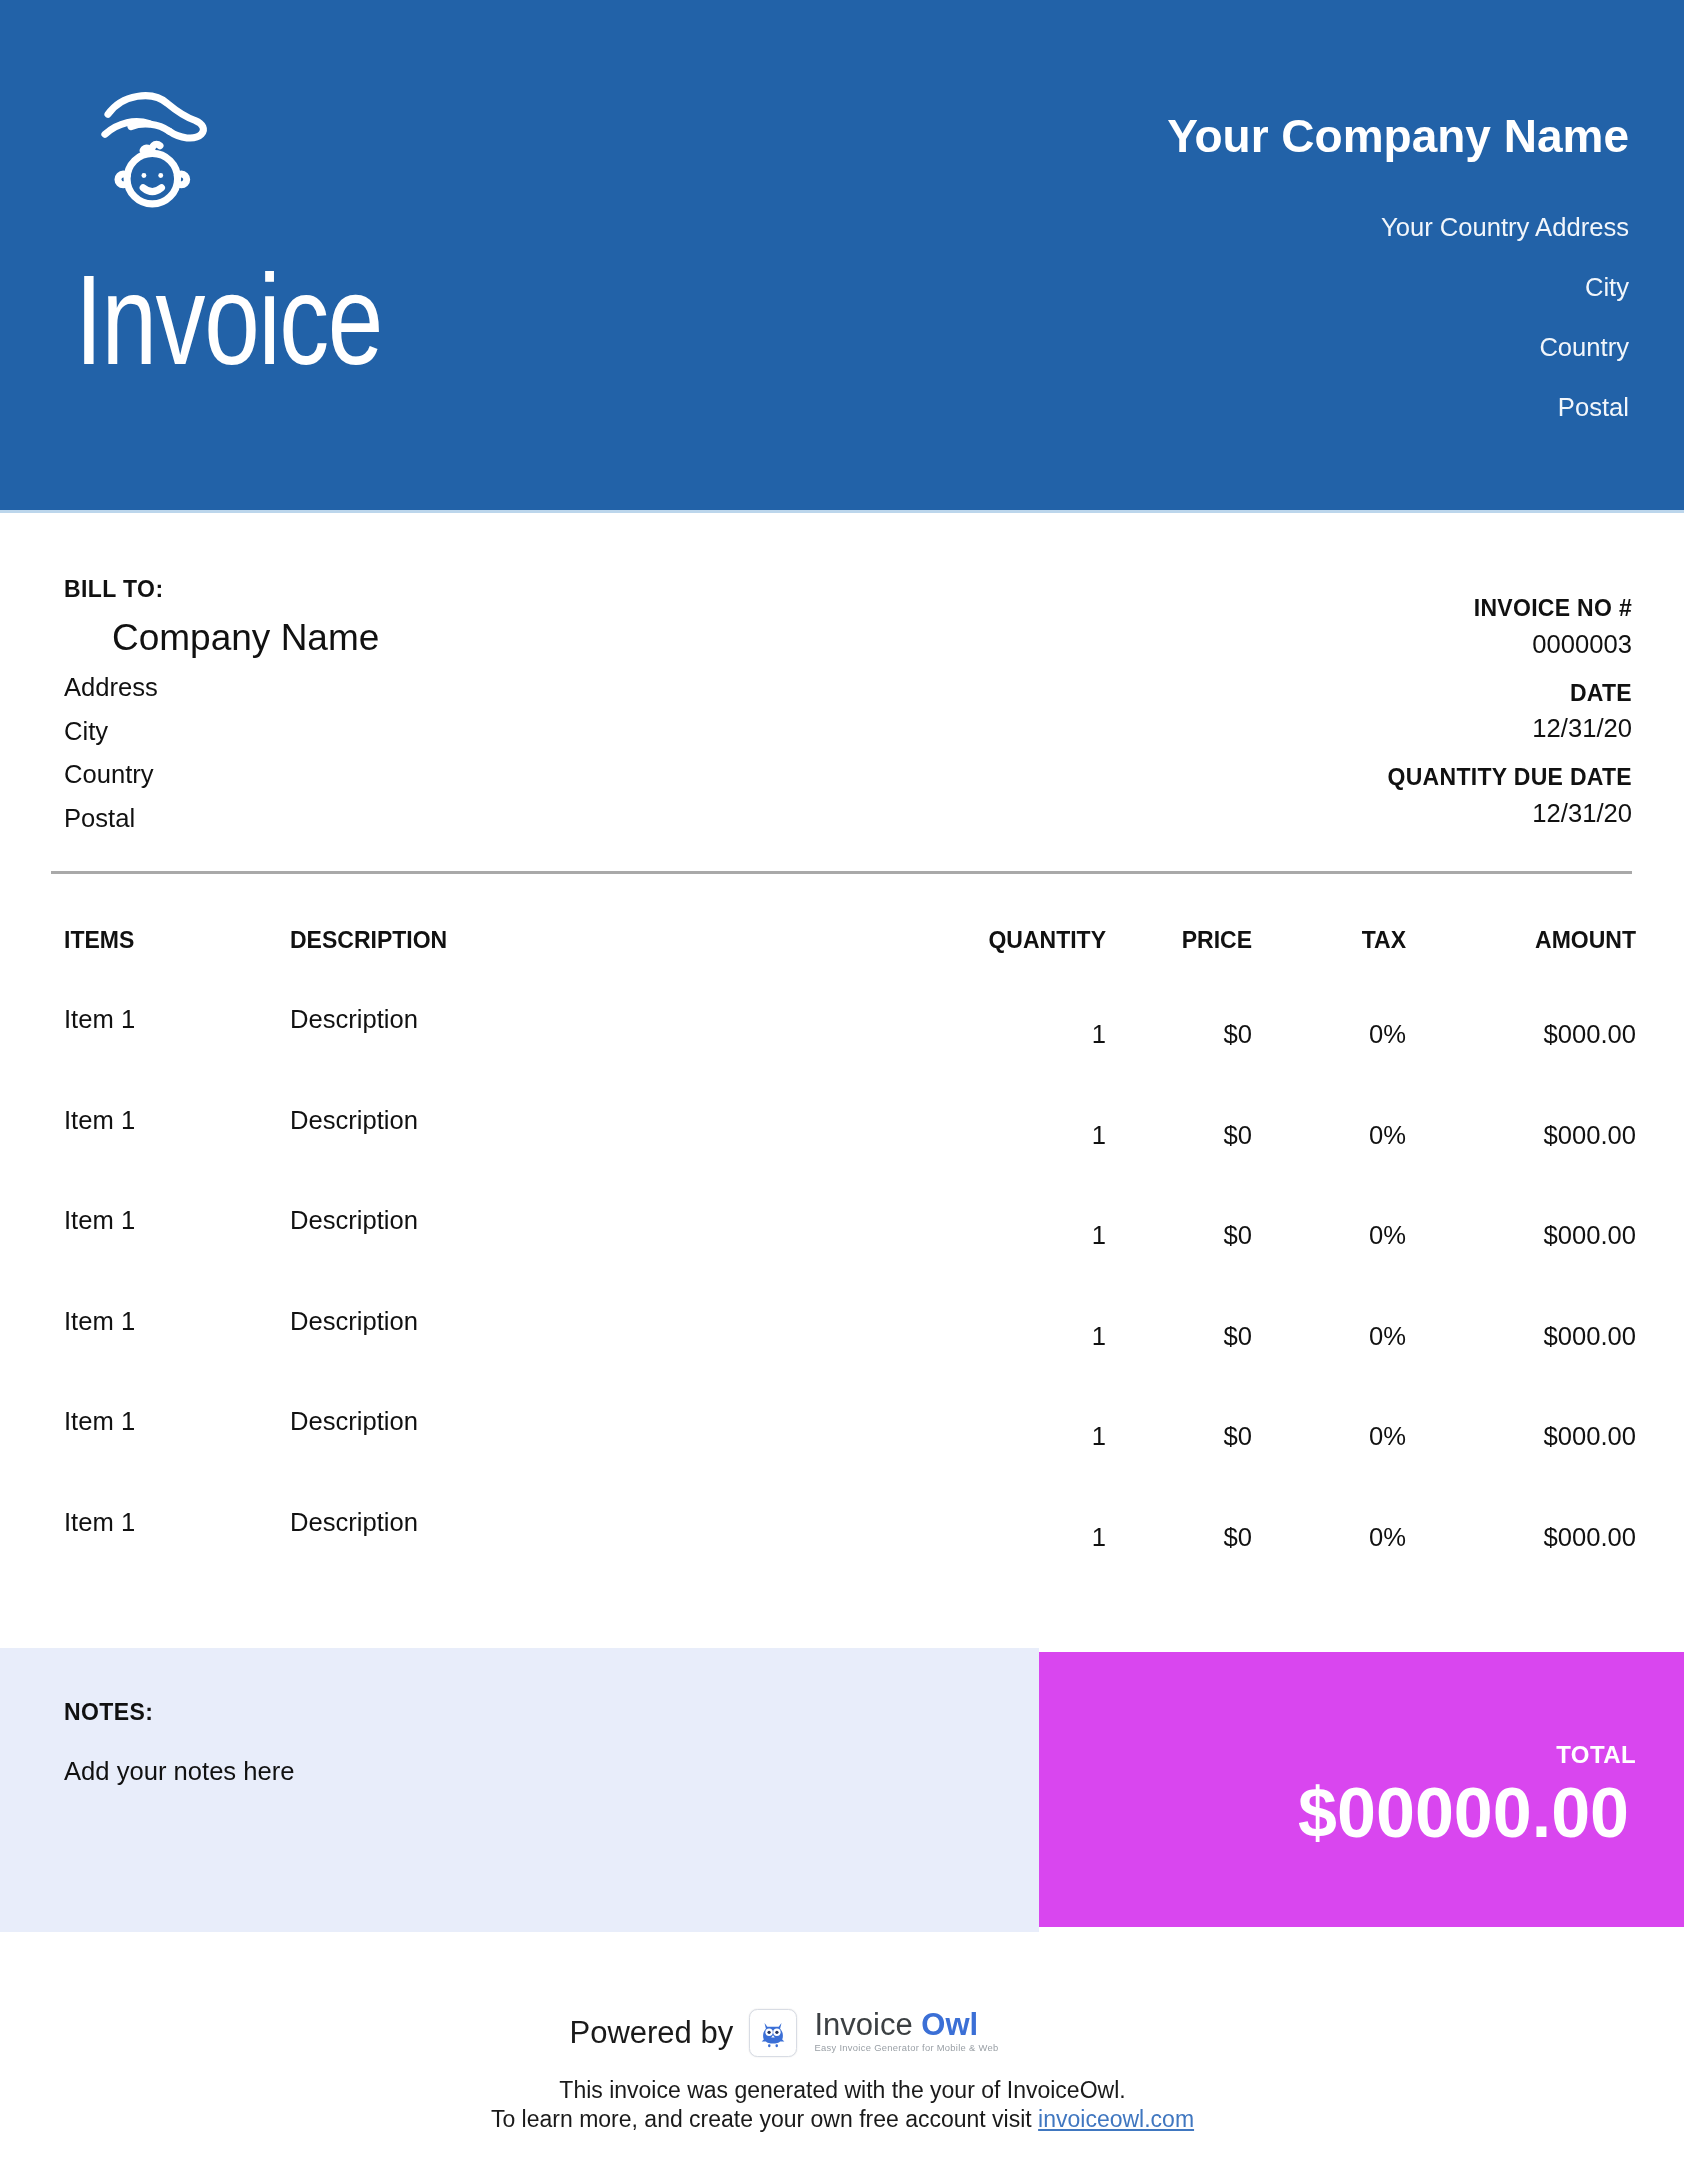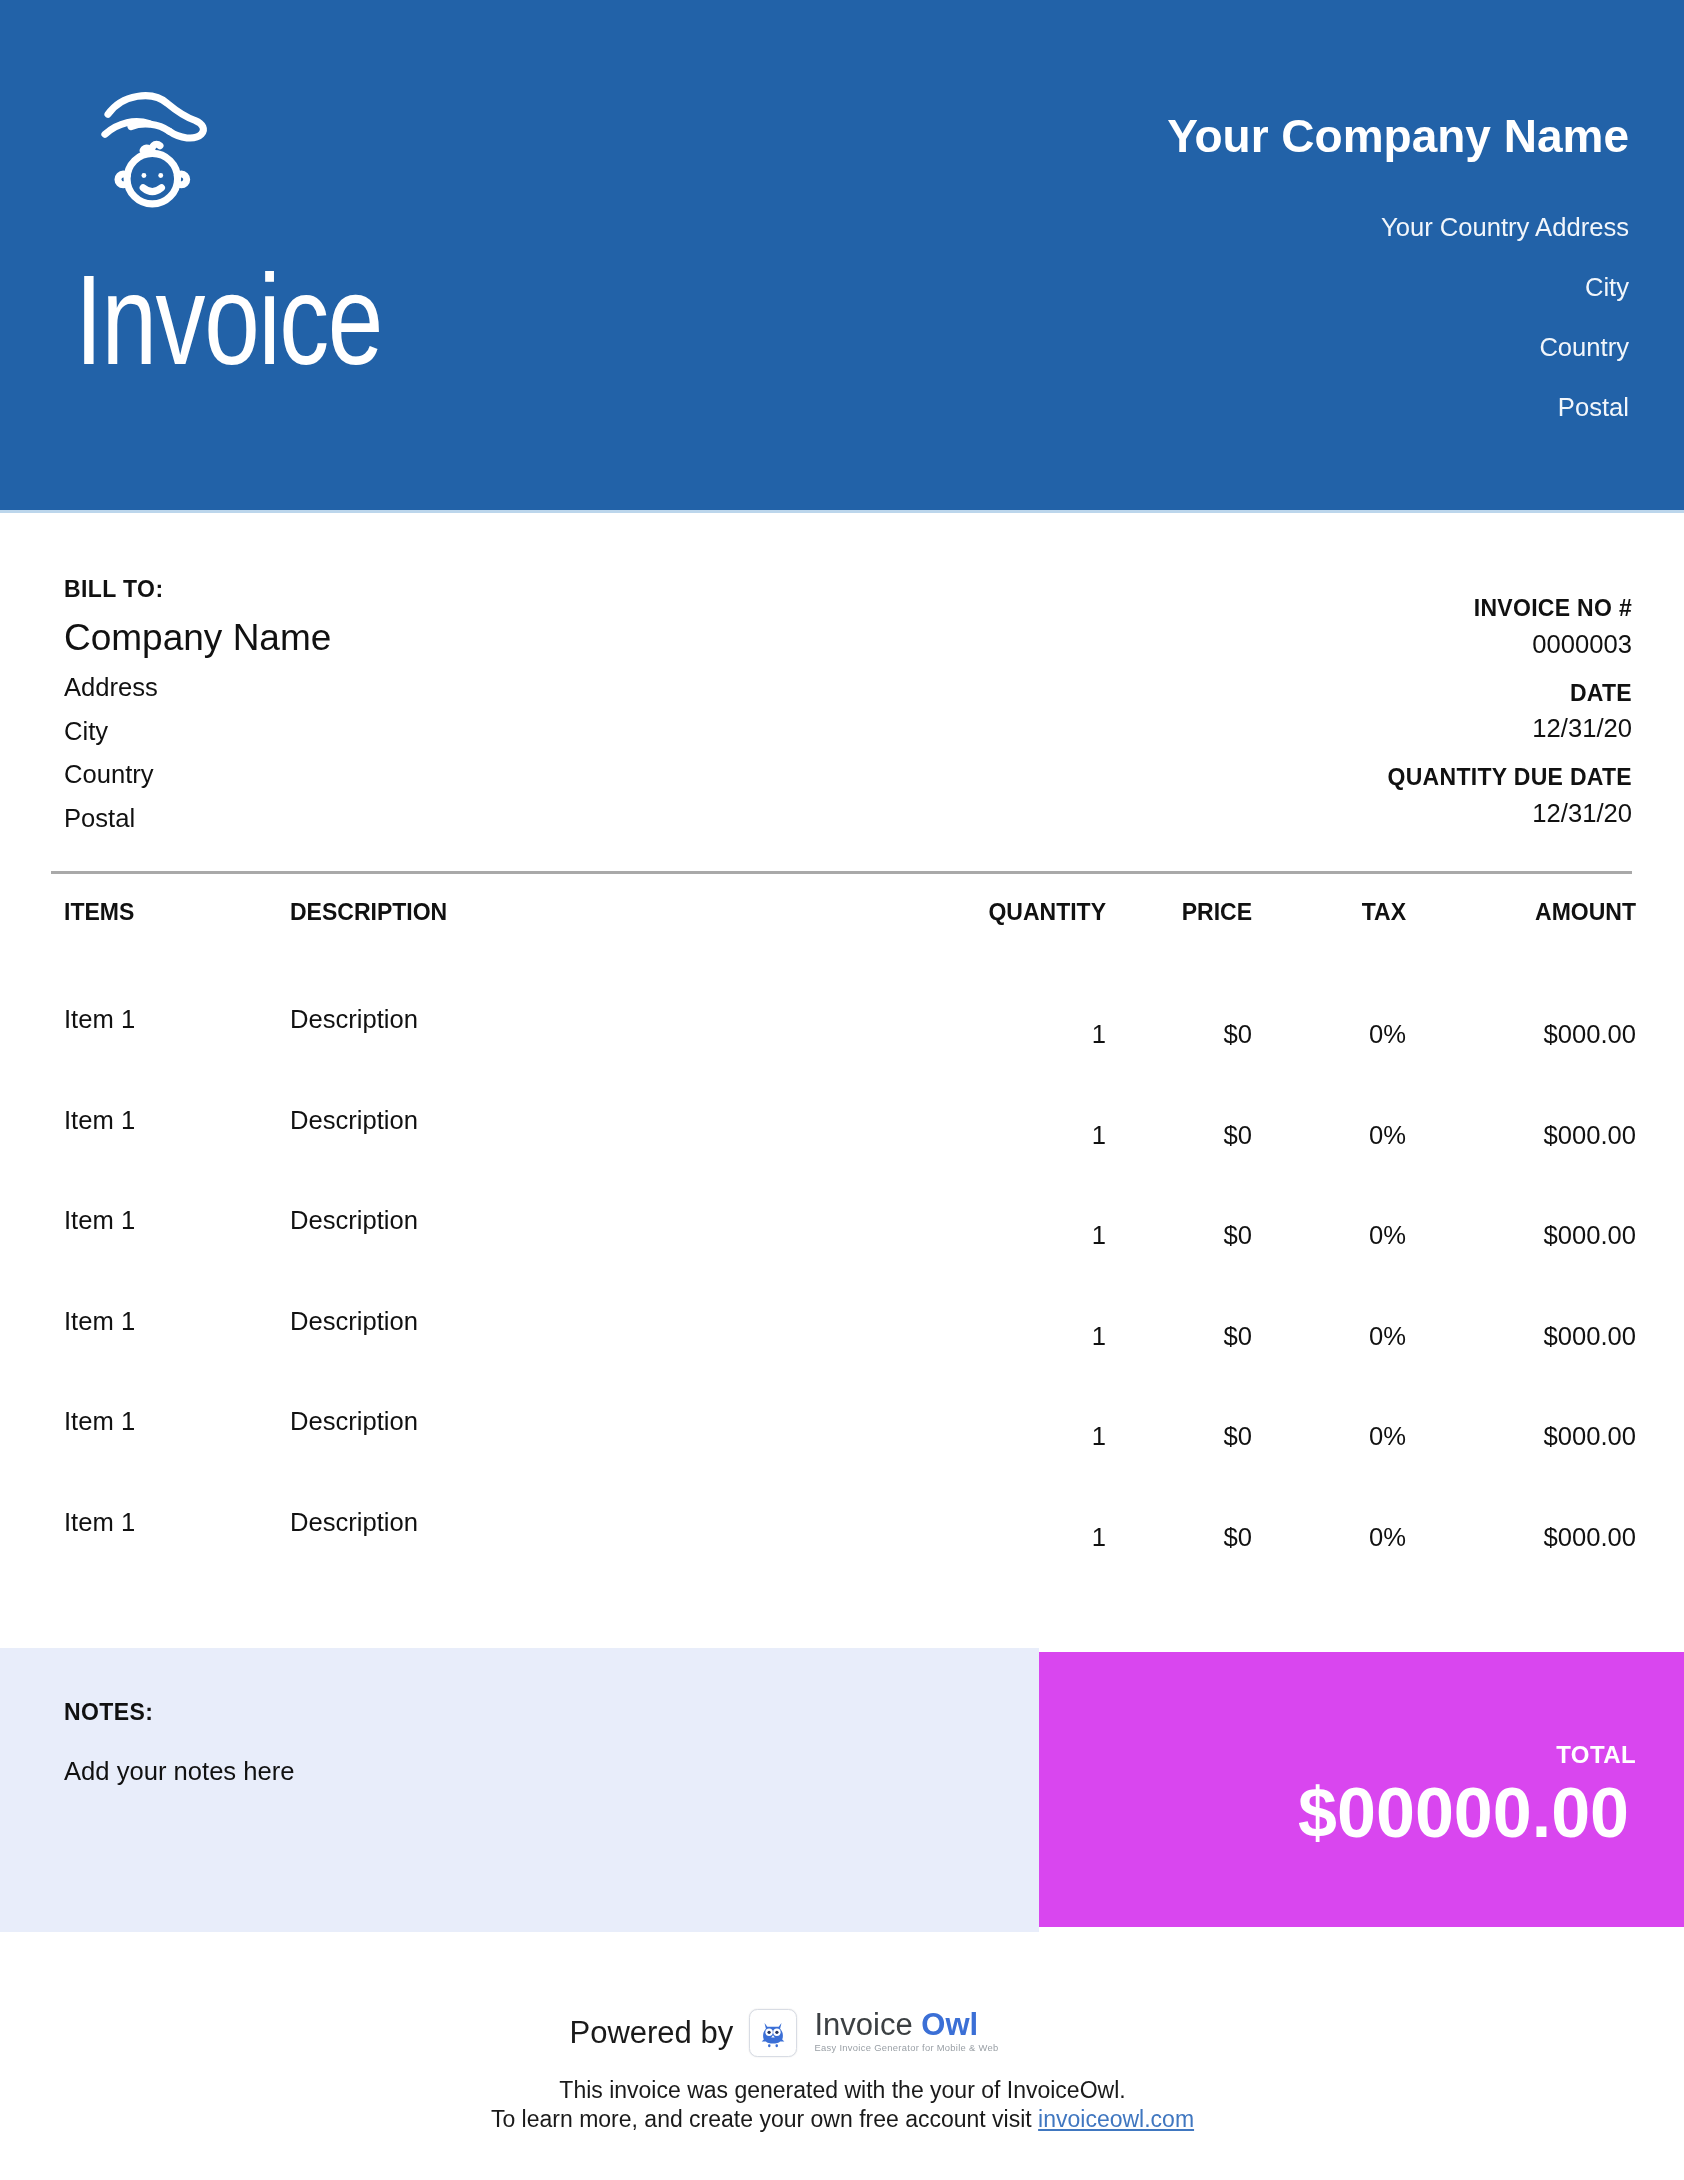--- a/index.html
+++ b/index.html
@@ -27,31 +27,31 @@
     white-space:nowrap;
   }
   .company-block{position:absolute;right:56px;top:111px;text-align:right;color:#ffffff;}
   .company-name{font-size:46px;font-weight:700;line-height:1.1;white-space:nowrap;}
   .company-line{font-size:25.6px;font-weight:400;color:#f2f6fb;}
   .company-line.l0{margin-top:51px;}
   .company-line.l1,.company-line.l2,.company-line.l3{margin-top:31px;}
   
   .billto{position:absolute;left:64px;top:576px;}
   .billto-label{font-size:23px;font-weight:700;letter-spacing:0.4px;}
-  .billto-company{font-size:37px;font-weight:400;margin-top:13.6px;white-space:nowrap;}
+  .billto-company{font-size:37px;font-weight:400;margin-top:13.6px;white-space:nowrap;margin-left:48px;}
   .billto-line{font-size:25.6px;font-weight:400;margin-top:14.5px;}
   
   .meta{position:absolute;right:53px;top:595px;text-align:right;}
   .meta-label{font-size:23px;font-weight:700;letter-spacing:0.3px;}
   .meta-value{font-size:25.6px;font-weight:400;margin-top:7.7px;}
   .meta-pair{margin-bottom:21px;}
   
   .divider{position:absolute;left:51px;top:871px;width:1581px;height:2.6px;background:#a9a9a9;}
   
-  .thead{position:absolute;left:0;top:899px;width:1685px;height:34px;font-weight:700;font-size:23px;}
+  .thead{position:absolute;left:0;top:927px;width:1685px;height:34px;font-weight:700;font-size:23px;}
   .col-items{position:absolute;left:64px;}
   .col-desc{position:absolute;left:290px;}
   .col-qty{position:absolute;right:579px;text-align:right;}
   .col-price{position:absolute;right:433px;text-align:right;}
   .col-tax{position:absolute;right:279px;text-align:right;}
   .col-amount{position:absolute;right:49px;text-align:right;}
   .trow{position:absolute;left:0;width:1685px;height:101px;font-size:25.6px;}
   .trow .num{margin-top:14.5px;}
   
   .notes-panel{

